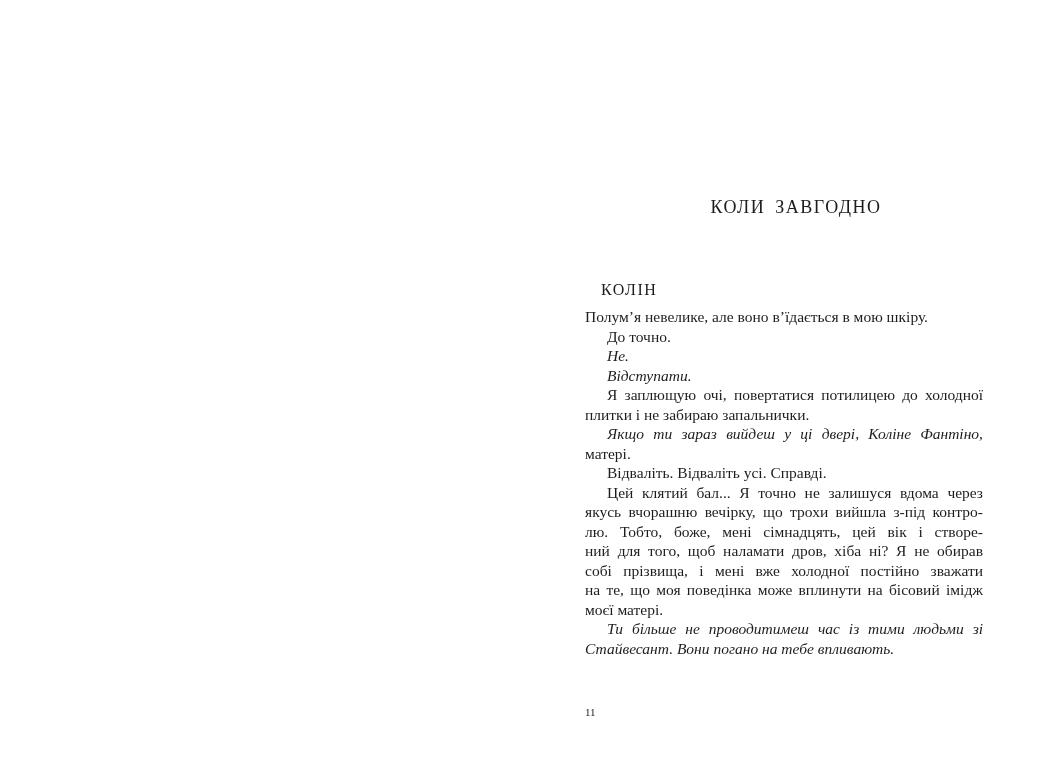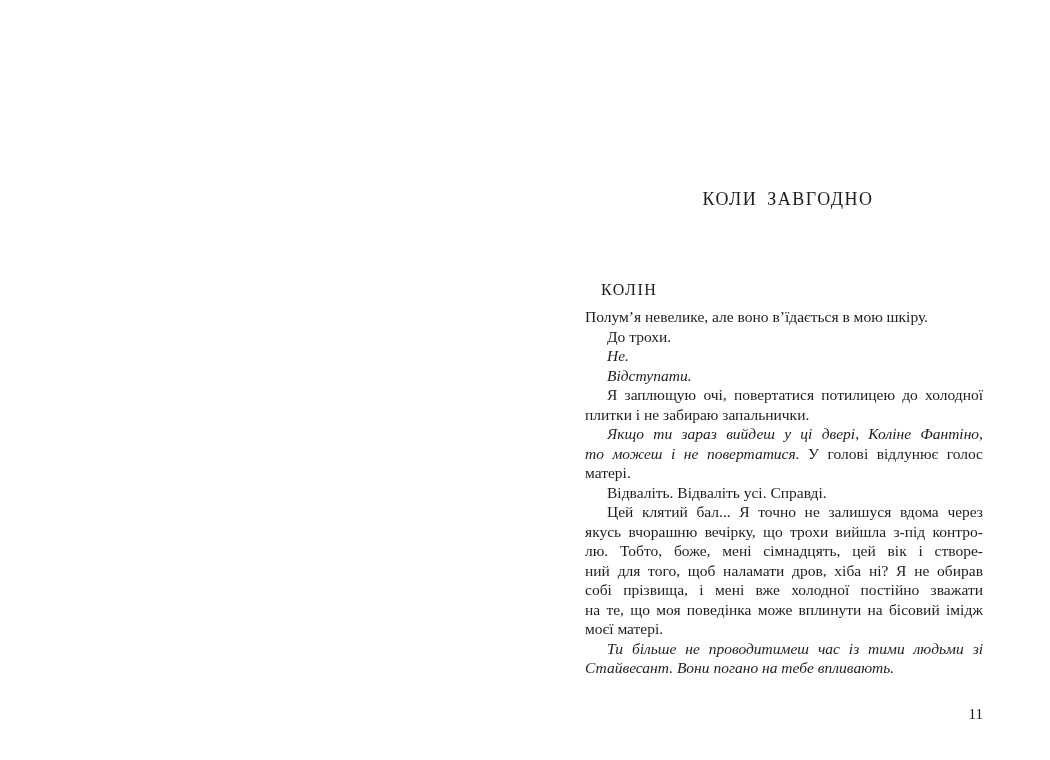--- a/index.html
+++ b/index.html
@@ -15,21 +15,21 @@
   }
   .book-page {
     position: absolute;
     inset: 0;
   }
   .chapter-title {
     position: absolute;
     left: 585px;
     top: 186px;
     width: 398px;
-    margin: 4px;
+    margin: 12px;
     text-align: center;
     font-size: 18px;
     line-height: 1;
     font-weight: 400;
     letter-spacing: 1.5px;
     word-spacing: 4px;
   }
   .section-heading {
     position: absolute;
     left: 585px;
@@ -62,40 +62,39 @@
   }
   .line .it {
     font-style: italic;
     font-family: Liberation Serif, serif;
   }
   .page-number {
     position: absolute;
     left: 585px;
     top: 707px;
     width: 398px;
-    text-align: right;
-    font-size: 15px;
+    text-align: left;
+    font-size: 11px;
     line-height: 1;
   }
 </style>
 </head>
 <body style="background: rgb(255, 255, 255); color: rgb(29, 29, 29);">
 
 <div class="book-page">
   <h1 class="chapter-title">КОЛИ ЗАВГОДНО</h1>
   <h2 class="section-heading">КОЛІН</h2>
   <div class="body-text">
       <div class="line last"><span>Полум’я невелике, але воно в’їдається в мою шкіру.</span></div>
-      <div class="line last indent"><span>До трохи.</span></div>
+      <div class="line last indent"><span>До точно.</span></div>
       <div class="line last indent"><span class="it">Не.</span></div>
       <div class="line last indent"><span class="it">Відступати.</span></div>
       <div class="line indent"><span>Я заплющую очі, повертатися потилицею до холодної</span></div>
       <div class="line last"><span>плитки і не забираю запальнички.</span></div>
       <div class="line indent"><span class="it">Якщо ти зараз вийдеш у ці двері, Коліне Фантіно,</span></div>
-      <div class="line"><span class="it">то можеш і не повертатися.</span><span> У голові відлунює голос</span></div>
       <div class="line last"><span>матері.</span></div>
       <div class="line last indent"><span>Відваліть. Відваліть усі. Справді.</span></div>
       <div class="line indent"><span>Цей клятий бал... Я точно не залишуся вдома через</span></div>
       <div class="line"><span>якусь вчорашню вечірку, що трохи вийшла з-під контро-</span></div>
       <div class="line"><span>лю. Тобто, боже, мені сімнадцять, цей вік і створе-</span></div>
       <div class="line"><span>ний для того, щоб наламати дров, хіба ні? Я не обирав</span></div>
       <div class="line"><span>собі прізвища, і мені вже холодної постійно зважати</span></div>
       <div class="line"><span>на те, що моя поведінка може вплинути на бісовий імідж</span></div>
       <div class="line last"><span>моєї матері.</span></div>
       <div class="line indent"><span class="it">Ти більше не проводитимеш час із тими людьми зі</span></div>

